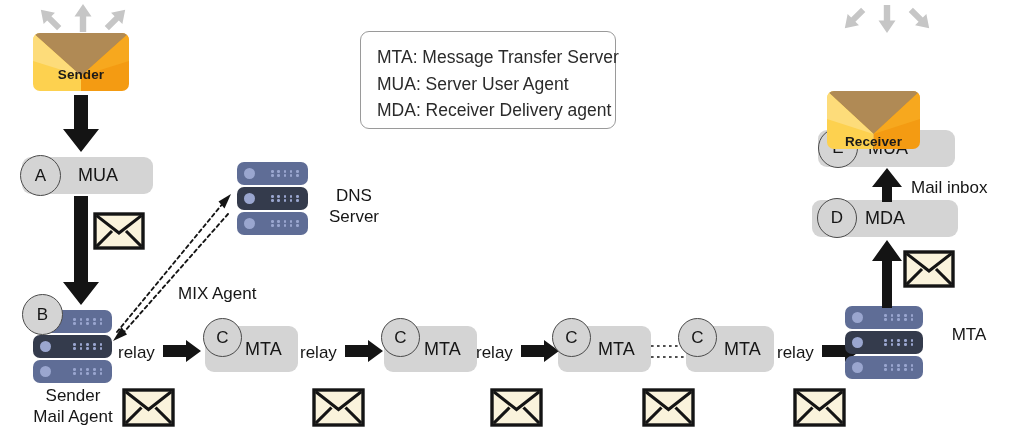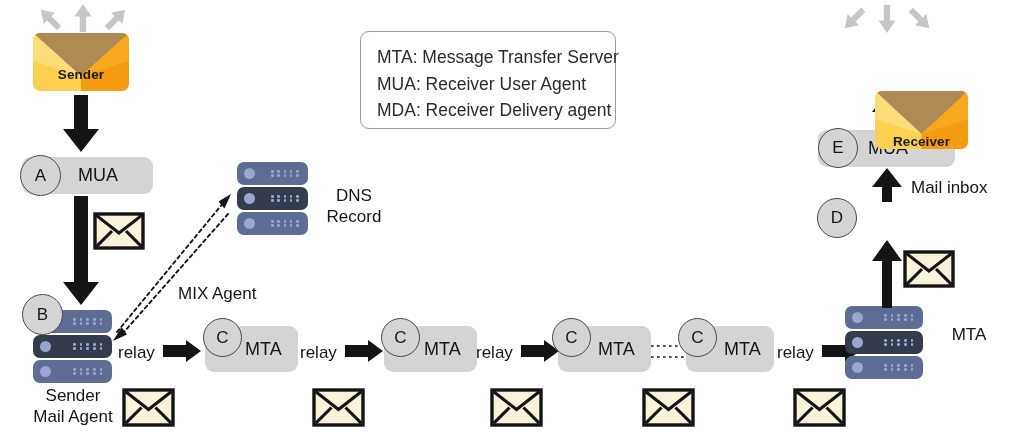--- a/index.html
+++ b/index.html
@@ -283,38 +283,38 @@
         <i style="width:2.5px;height:2.5px;"></i>
           <i style="width:2.5px;height:2.5px;"></i>
           <i style="width:2.5px;height:2.5px;"></i>
           <i style="width:2.5px;height:2.5px;"></i>
           <i style="width:2.5px;height:2.5px;"></i>
       </span>
     </div>
   </div>
   <div class="abs txt center" style="left:316px; top:186px; width:76px;">
     <div>DNS</div>
-    <div>Record</div>
+    <div>Server</div>
   </div>
 
   <div class="abs" style="left:100px; top:190px;">
     <svg width="150" height="150" viewBox="0 0 150 150">
 
       <line x1="17" y1="142" x2="124" y2="12" stroke="#141414" stroke-width="1.9" stroke-dasharray="3.4 3.4" stroke-linecap="round"></line>
       <path d="M131,4 L118.5,11.5 L124.5,18.5 Z" fill="#141414"></path>
 
       <line x1="128" y1="24" x2="24" y2="142" stroke="#141414" stroke-width="1.9" stroke-dasharray="3.4 3.4" stroke-linecap="round"></line>
       <path d="M13,151 L27,144.5 L21.5,137 Z" fill="#141414"></path>
     </svg>
   </div>
   <div class="abs txt" style="left:178px; top:284px;">MIX Agent</div>
 
   <div class="abs legend" style="left:360px; top:31px; width:256px; height:98px;">
     <div class="line">MTA: Message Transfer Server</div>
-    <div class="line">MUA: Receiver User Agent</div>
+    <div class="line">MUA: Server User Agent</div>
     <div class="line">MDA: Receiver Delivery agent</div>
   </div>
 
   <div class="abs txt" style="left:118px; top:343px;">relay</div>
   <div class="abs" style="left:163px; top:340px;">
     <svg width="38" height="22" viewBox="0 0 38 22">
       <path d="M0,5 L23,5 L23,0 L38,11 L23,22 L23,17 L0,17 Z" fill="#141414"></path>
     </svg>
   </div>
 
@@ -472,20 +472,23 @@
   </div>
   <div class="abs" style="left:903px; top:250px;">
     <svg class="mailicon" width="52" height="38" viewBox="0 0 52 38">
       <rect x="2" y="2" width="48" height="34" fill="#faf3dc" stroke="#141414" stroke-width="3.4"></rect>
       <path d="M3.6,3.6 L26,21 L48.4,3.6" fill="none" stroke="#141414" stroke-width="3.1"></path>
       <path d="M3.6,34.4 L19,19" fill="none" stroke="#141414" stroke-width="3.1"></path>
       <path d="M48.4,34.4 L33,19" fill="none" stroke="#141414" stroke-width="3.1"></path>
     </svg>
   </div>
 
+  <div class="abs rolebox" style="left:812px; top:200px; width:146px; height:37px; padding-left:53px;">
+    <span class="rolelabel">MDA</span>
+  </div>
   <div class="abs stepcircle" style="left:817px; top:198px; width:40px; height:40px;">
     <span>D</span>
   </div>
 
   <div class="abs" style="left:871px; top:168px;">
     <svg width="32" height="34" viewBox="0 0 32 34">
       <path d="M16,0 L31,19 L21,19 L21,34 L11,34 L11,19 L1,19 Z" fill="#141414"></path>
     </svg>
   </div>
   <div class="abs txt" style="left:911px; top:178px;">Mail inbox</div>
@@ -496,21 +499,21 @@
   <div class="abs stepcircle" style="left:818px; top:128px; width:40px; height:40px;">
     <span>E</span>
   </div>
 
   <div class="abs" style="left:871px; top:92px;">
     <svg width="32" height="38" viewBox="0 0 32 38">
       <path d="M16,0 L31,20 L21,20 L21,38 L11,38 L11,20 L1,20 Z" fill="#141414"></path>
     </svg>
   </div>
 
-  <div class="abs userenv" style="left:875px; top:33px; width:93px; height:67px;">
+  <div class="abs userenv" style="left:827px; top:33px; width:93px; height:67px;">
     <svg width="93" height="58" viewBox="0 0 93 58">
       <defs>
         <clipPath id="clipReceiver">
             <rect x="0" y="0" width="93" height="58" rx="7"></rect>
           </clipPath>
       </defs>
       <g clip-path="url(#clipReceiver)">
         <rect x="0" y="0" width="46.5" height="58" fill="#fdd14f"></rect>
         <rect x="46.5" y="0" width="46.5" height="58" fill="#f49b12"></rect>
         <path d="M0,0 L93,0 L46.5,43 Z" fill="#b08a55"></path>

